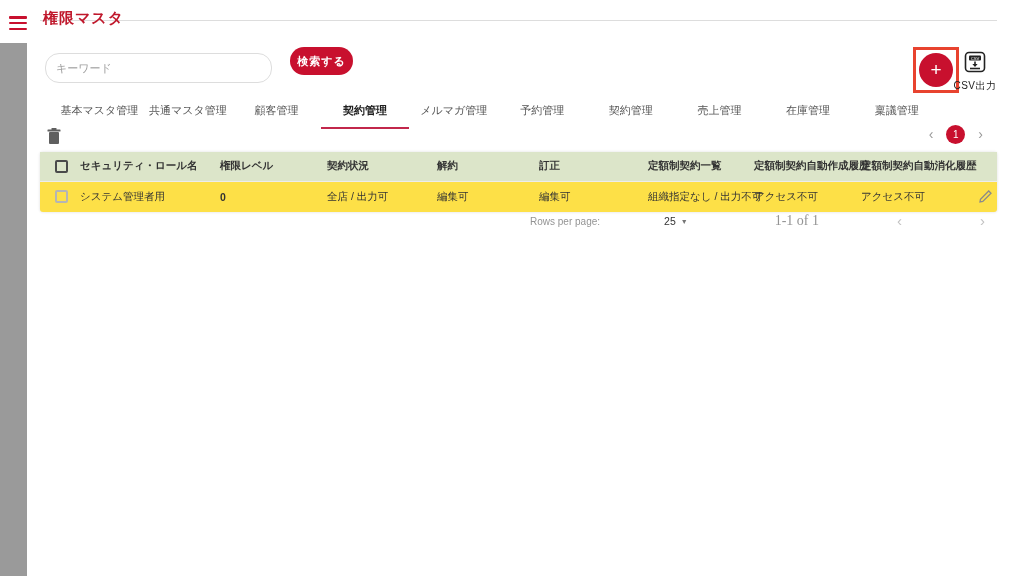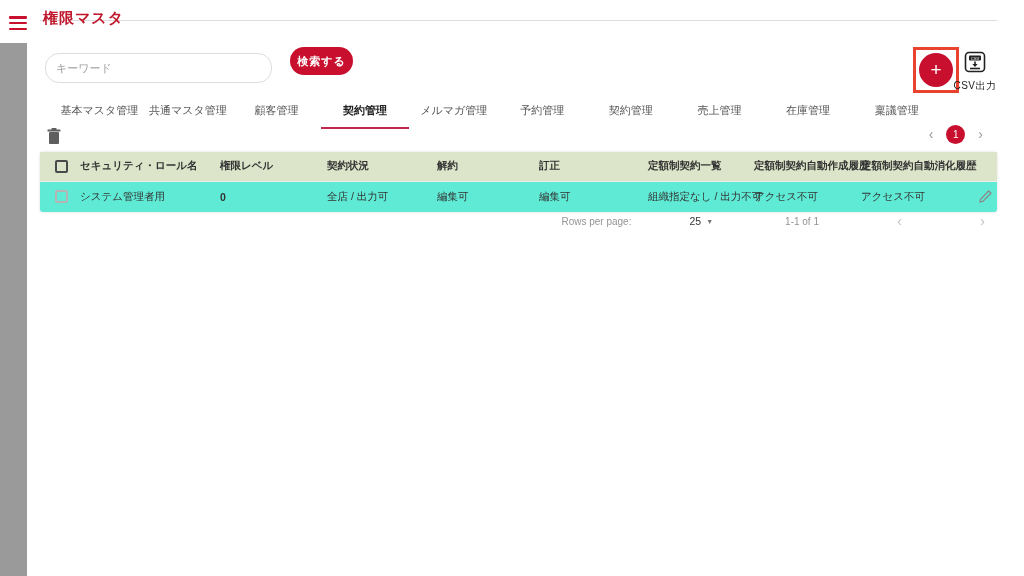--- a/index.html
+++ b/index.html
@@ -32,37 +32,37 @@
   .tab { width:88.6px; text-align:center; font-size:11px; color:#555; padding-bottom:9px; cursor:pointer; white-space:nowrap; }
   .tab.active { color:#1f1f1f; font-weight:bold; border-bottom:2px solid #c2274b; }
 
   
   .trash-btn { position:absolute; left:6px; top:127px; width:18px; height:18px; cursor:pointer; }
   .pager-top { position:absolute; right:10px; top:124px; display:flex; align-items:center; }
   .pager-chevron { color:#999; font-size:14px; line-height:20px; padding:0 4px; cursor:pointer; }
   .page-bubble { width:19px; height:19px; border-radius:50%; background:#c8102e; color:#fff; font-size:10px; line-height:19px; text-align:center; margin:0 9px; cursor:pointer; }
 
   
-  .table-wrap { position:absolute; left:0; top:152px; width:957px; background:#5eead4; border-radius:3px; box-shadow:0 0 3px rgba(0,0,0,0.14); }
+  .table-wrap { position:absolute; left:0; top:152px; width:957px; background:#fde047; border-radius:3px; box-shadow:0 0 3px rgba(0,0,0,0.14); }
   table { border-collapse:collapse; width:100%; table-layout:fixed; }
   thead tr { background:#dce5c9; }
   th { font-size:10.5px; font-weight:bold; color:#333; text-align:left; height:29px; white-space:nowrap; overflow:visible; padding:0; }
   td { font-size:10.5px; color:#333; height:31px; white-space:nowrap; overflow:visible; padding:0; border-top:1px solid #ececec; }
   .cb { width:13px; height:13px; border-radius:2px; margin-left:15px; cursor:pointer; }
   .cb-head { border:2px solid #4a4a4a; }
   .cb-row { border:2px solid #b5b5b5; }
   .cell-bold { font-weight:bold; }
   .edit-btn { display:inline-block; cursor:pointer; margin-left:0; }
 
   
   .pager-bottom { position:absolute; right:12px; top:208px; height:26px; display:flex; align-items:center; color:#949494;gap:48px; }
   .rpp-label { font-size:10px; }
-  .rpp-select { font-size:10.5px; color:#333; margin-left:10px; cursor:pointer; display:flex; align-items:center; }
+  .rpp-select { font-size:10.5px; color:#333; margin-left:16px; cursor:pointer; display:flex; align-items:center; }
   .rpp-caret { font-size:7px; color:#757575; margin-left:5px; }
-  .range-label { font-size:10px; margin-left:24px; }
+  .range-label { font-size:14px; margin-left:39px;font-family:Liberation Serif, serif; }
   .nav-chevron { font-size:15px; color:#c2c2c2; margin-left:30px; cursor:pointer; line-height:20px; }
 </style>
 </head>
 <body>
 
 <div id="page">
 
   <div class="hamburger">
     <span></span>
       <span></span>

